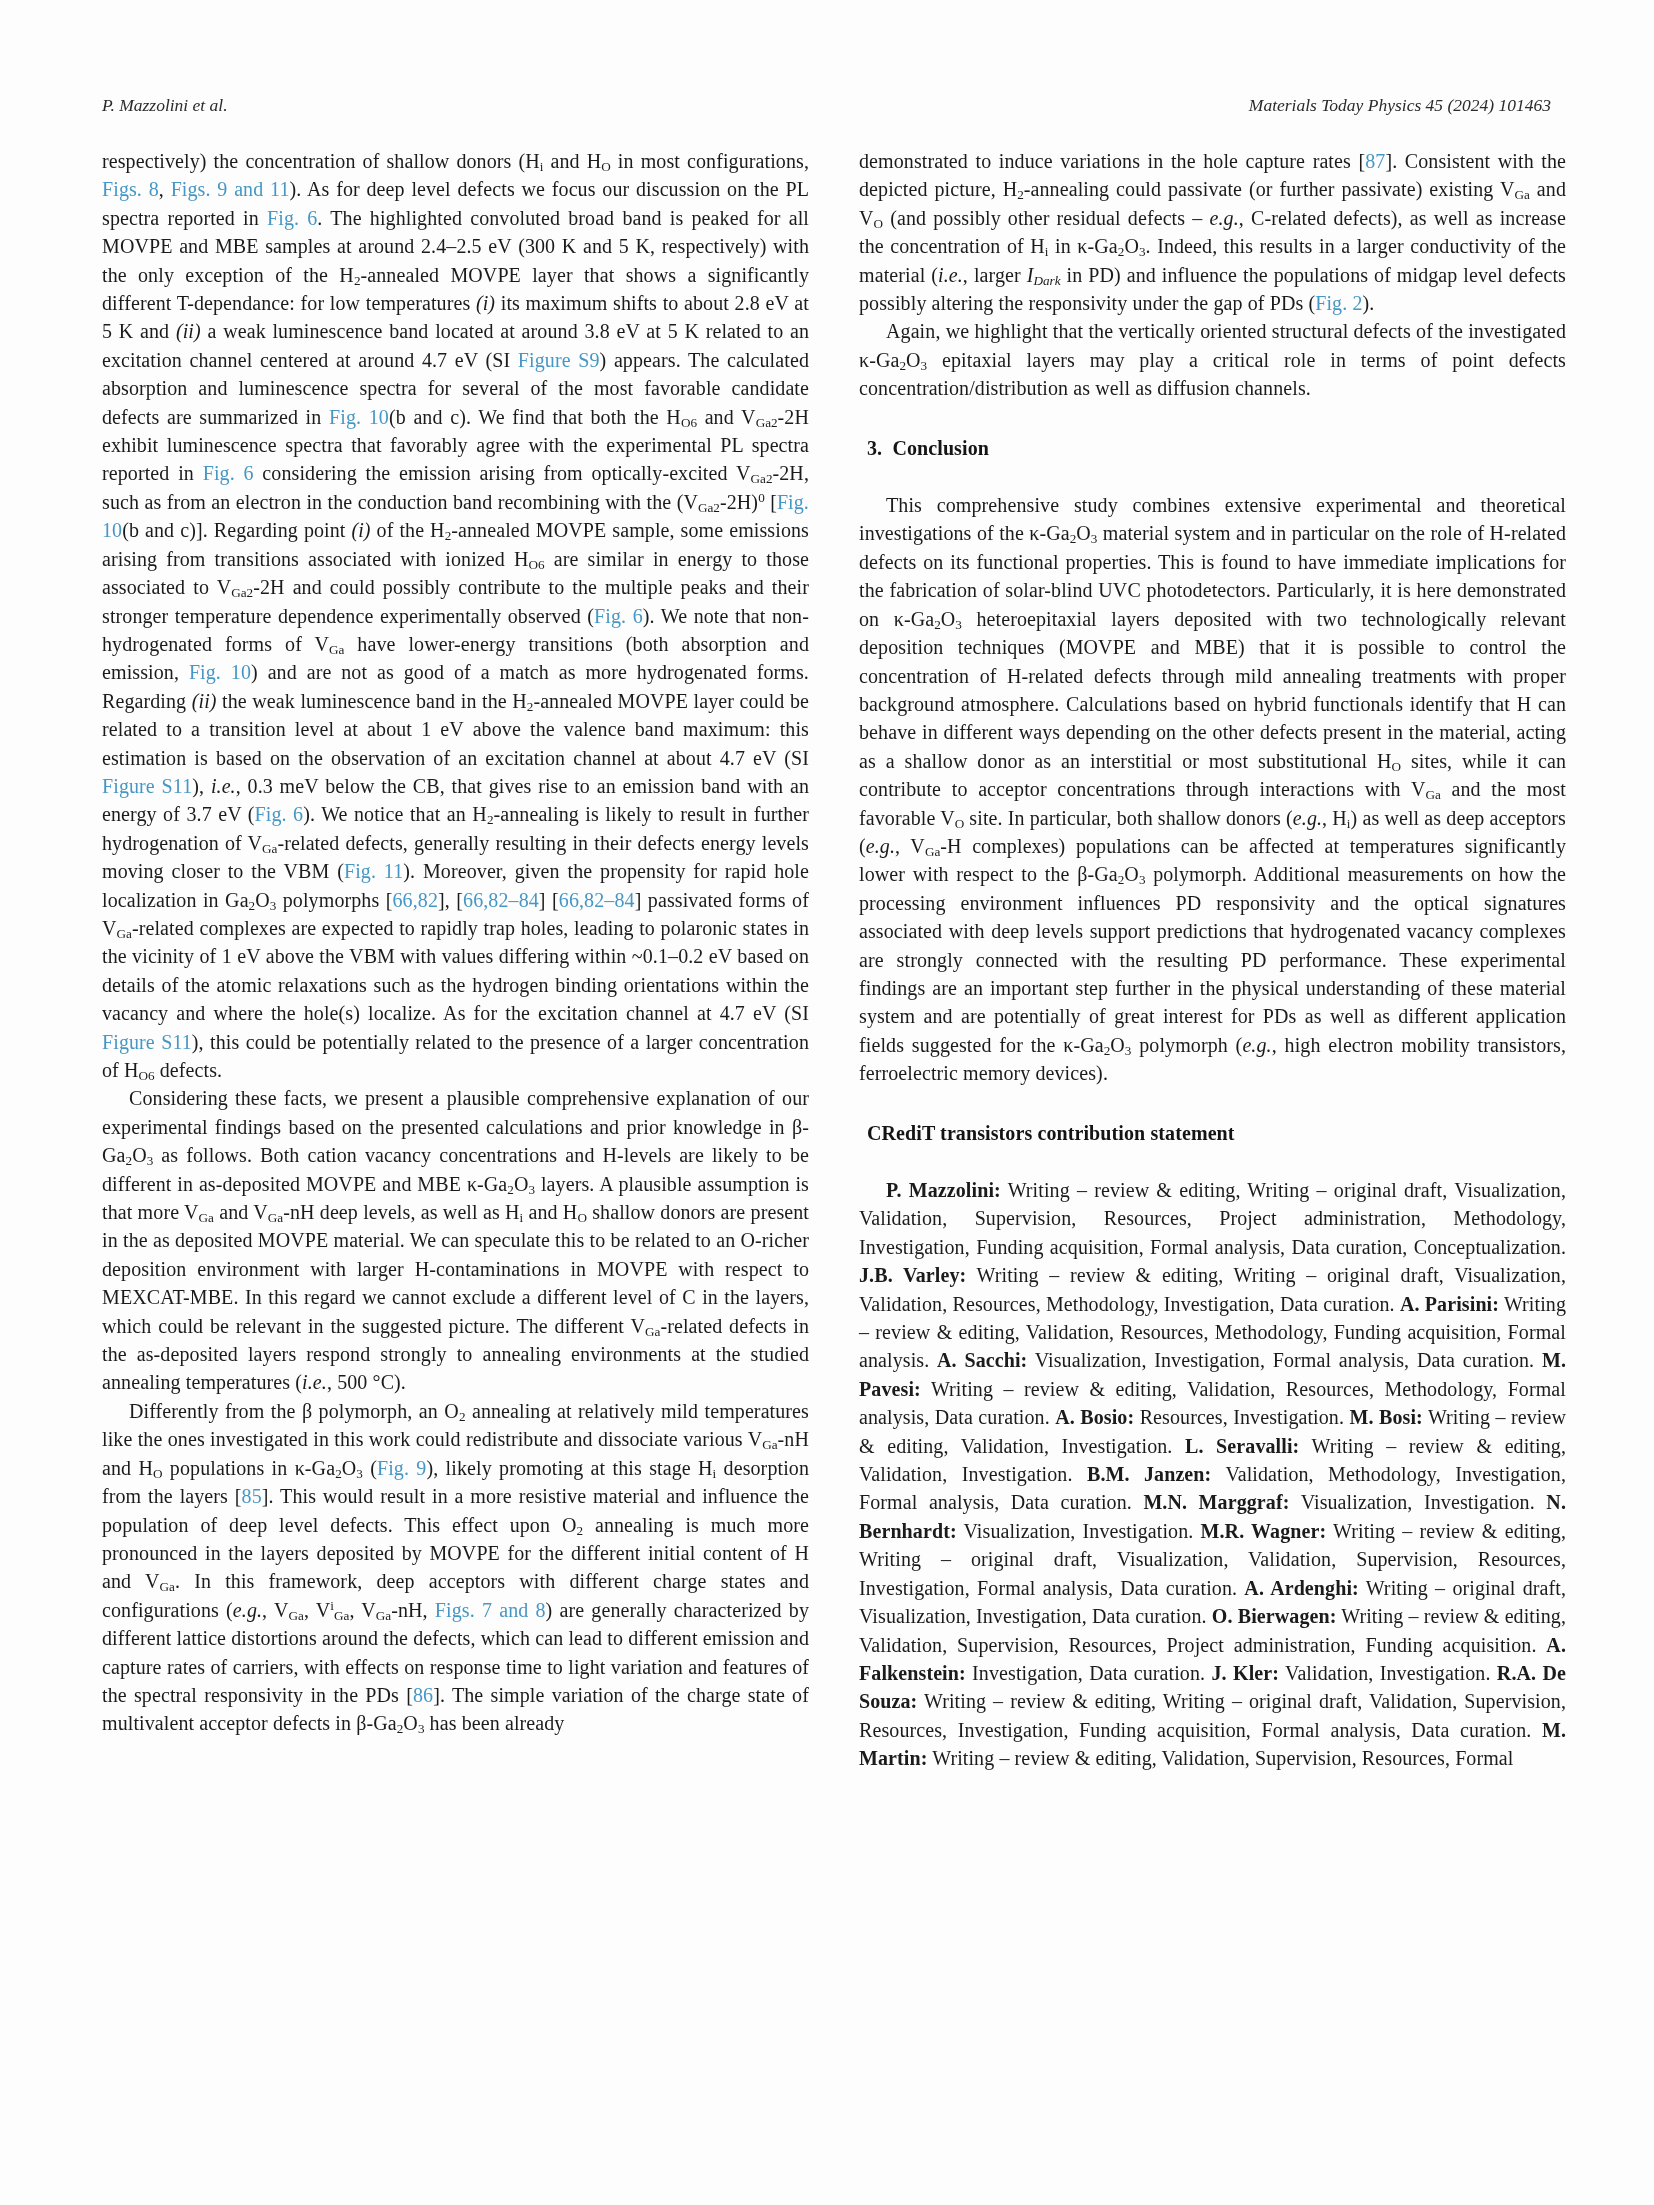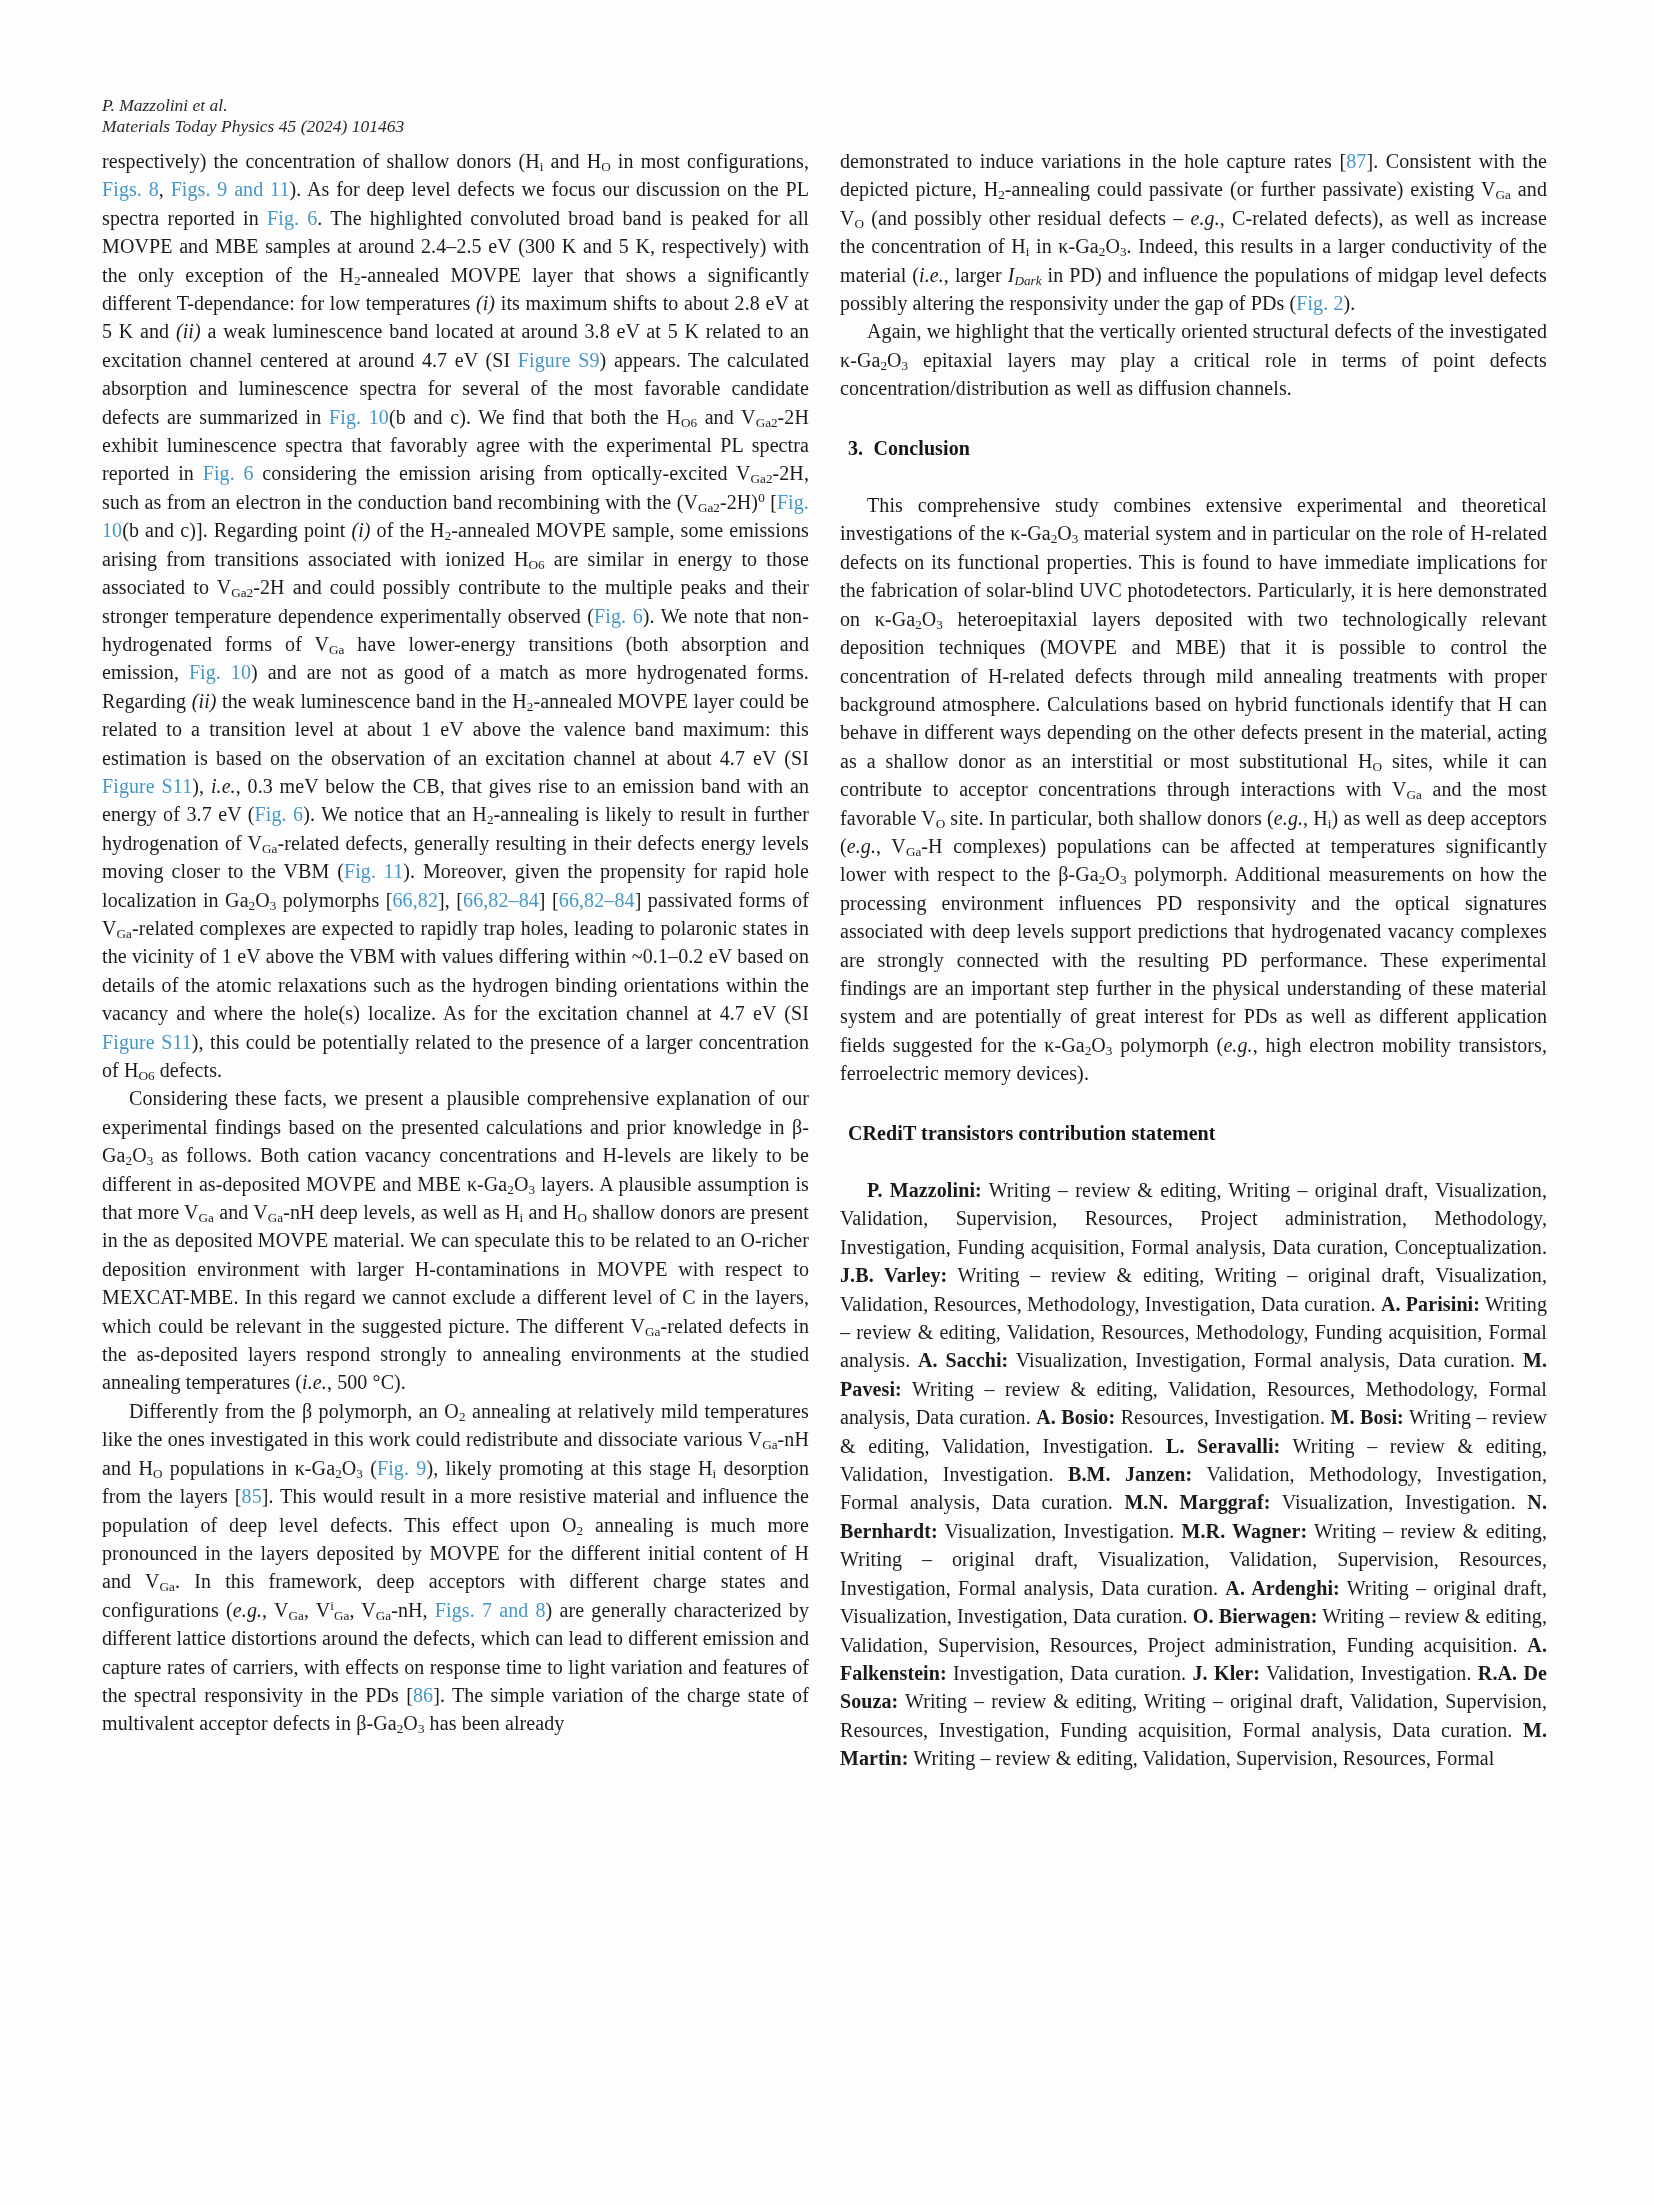--- a/index.html
+++ b/index.html
@@ -15,27 +15,26 @@
   }
   .hdr {
     position: absolute;
     top: 95px; left: 102px; width: 1449px;
     display: flex;
     justify-content: space-between;
     align-items: baseline;
     font-style: italic;
     font-size: 17.5px;
     color: #2b2b2b;
-    flex-direction: column;
   }
   .cols {
     position: absolute;
     top: 147px; left: 102px;
     display: flex;
-    gap: 31px;
+    gap: 50px;
   }
   .col {
     width: 707px;
     font-size: 20px;
     line-height: 28.4px;
     text-align: justify;
     letter-spacing: 0.1px;
     hyphens: none;
   }
   .para { margin: 0; }

